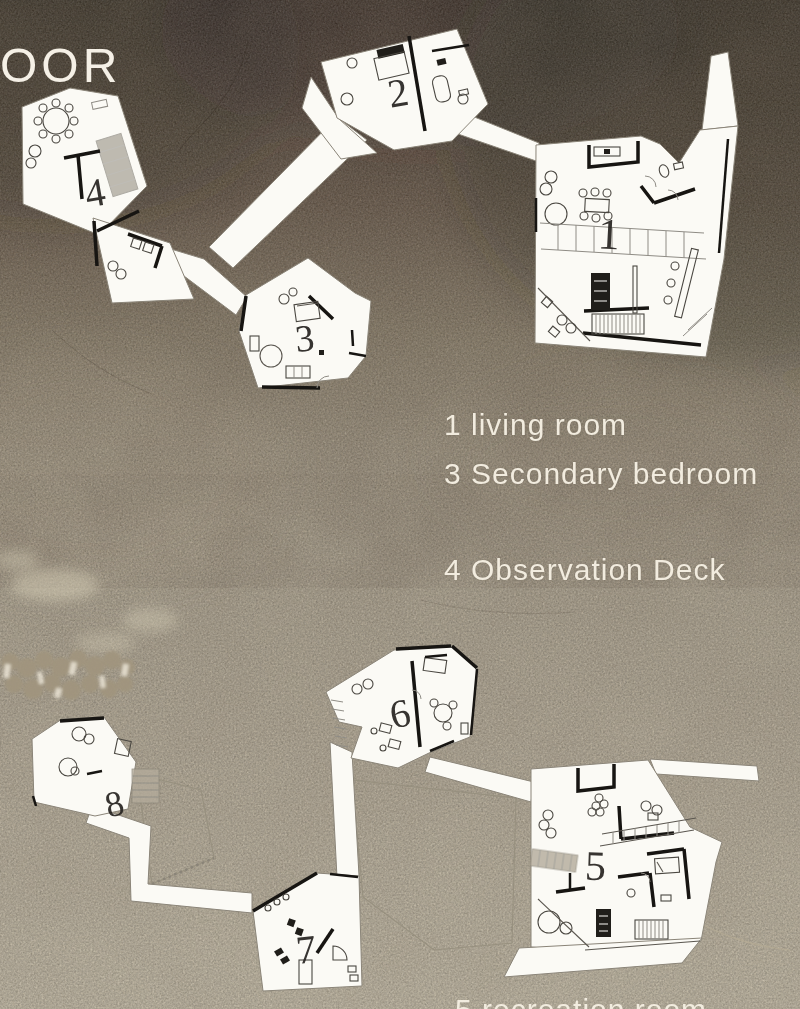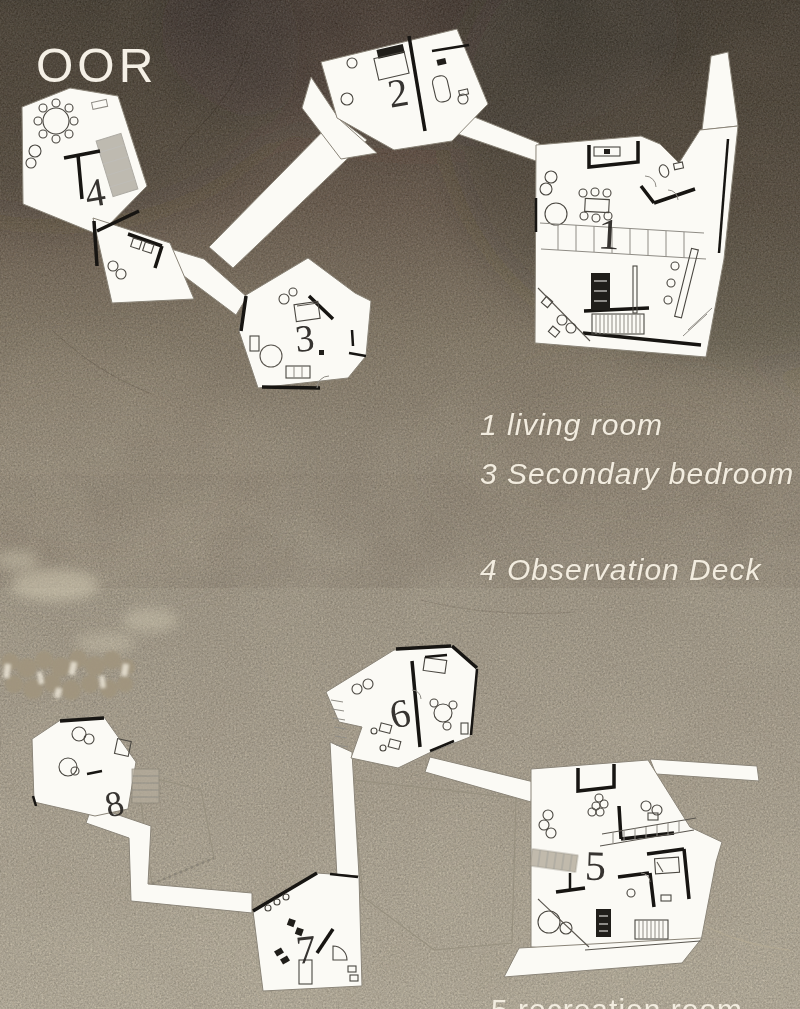--- a/index.html
+++ b/index.html
@@ -1,22 +1,22 @@
 <!DOCTYPE html>
 <html><head>
 <meta charset="utf-8">
 <style>
   html,body{margin:0;padding:0;background:#8e8370;}
   #stage{position:relative;width:800px;height:1009px;overflow:hidden;background:#a99d88;
          font-family:"Liberation Sans",sans-serif;}
   #art{position:absolute;left:0;top:0;}
-  .overlay{position:absolute;color:#f2ecdf;padding-left:36px;}
+  .overlay{position:absolute;color:#f2ecdf;}
   #floor-label{left:0px;top:38px;font-size:48px;letter-spacing:4px;color:#f5f0e6;}
   .legend-line{left:444px;font-size:30px;letter-spacing:1px;white-space:nowrap;
-               text-shadow:0 0 2px rgba(90,80,65,.35);font-style:italic;}
+               text-shadow:0 0 2px rgba(90,80,65,.35);}
   #legend-1{top:408px}#legend-2{top:457px}#legend-3{top:505px}#legend-4{top:553px}
   #legend-partial{left:455px;top:993px;font-size:30px;letter-spacing:1px;white-space:nowrap;}
   
   .room{fill:#fbfaf5;stroke:#8a8478;stroke-width:1;}
   .wall{stroke:#171512;stroke-width:3.5;fill:none;stroke-linecap:butt;}
   .wall2{stroke:#171512;stroke-width:2.5;fill:none;}
   .thin{stroke:#8f8c85;stroke-width:1;fill:none;}
   .thin2{stroke:#5a564f;stroke-width:1.1;fill:none;}
   .furn{stroke:#4a4741;stroke-width:1.1;fill:none;}
   .dark{fill:#201e1a;stroke:none;}

